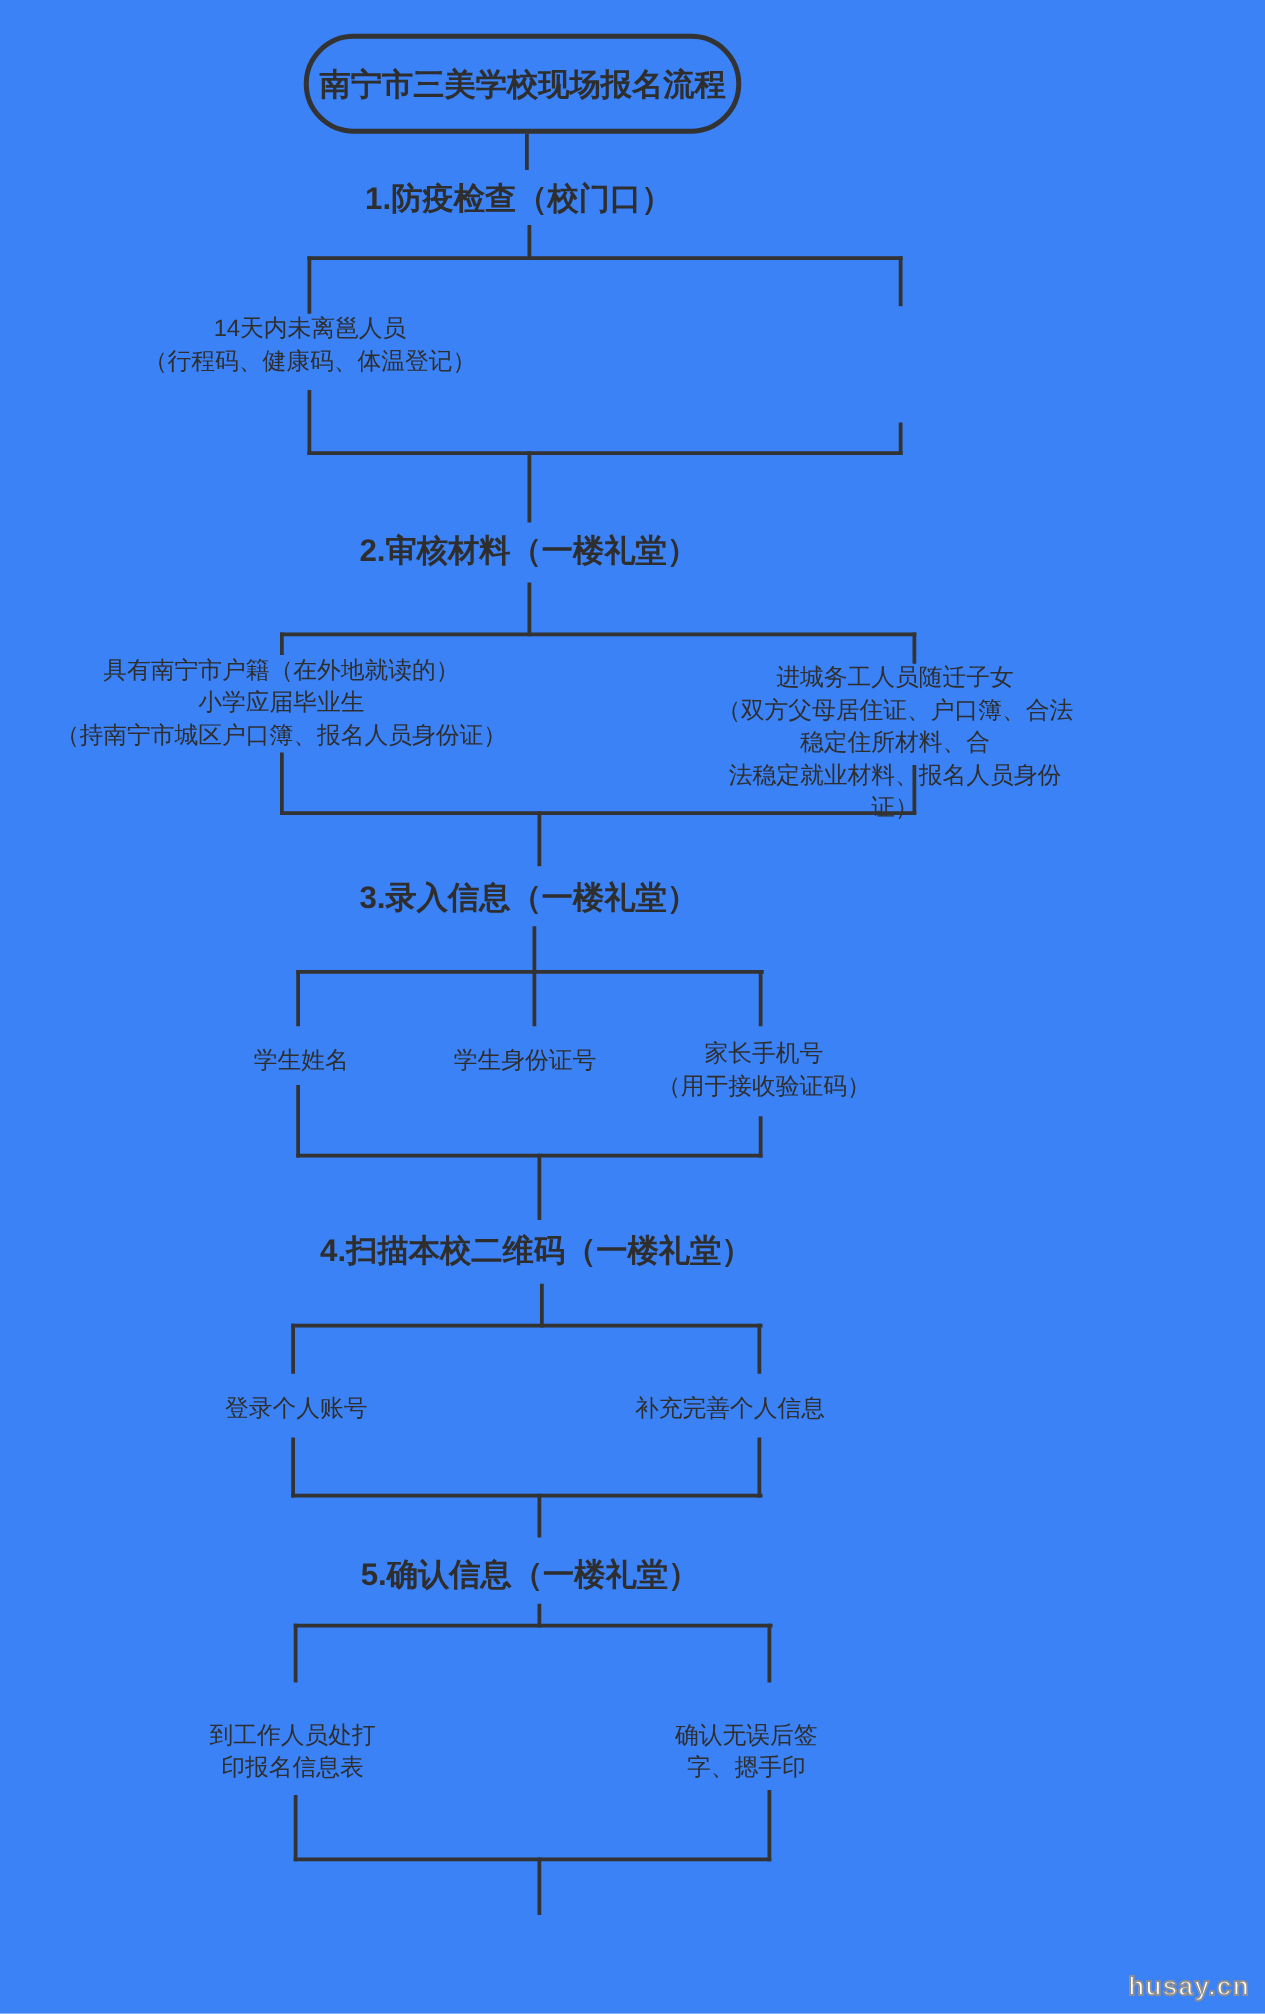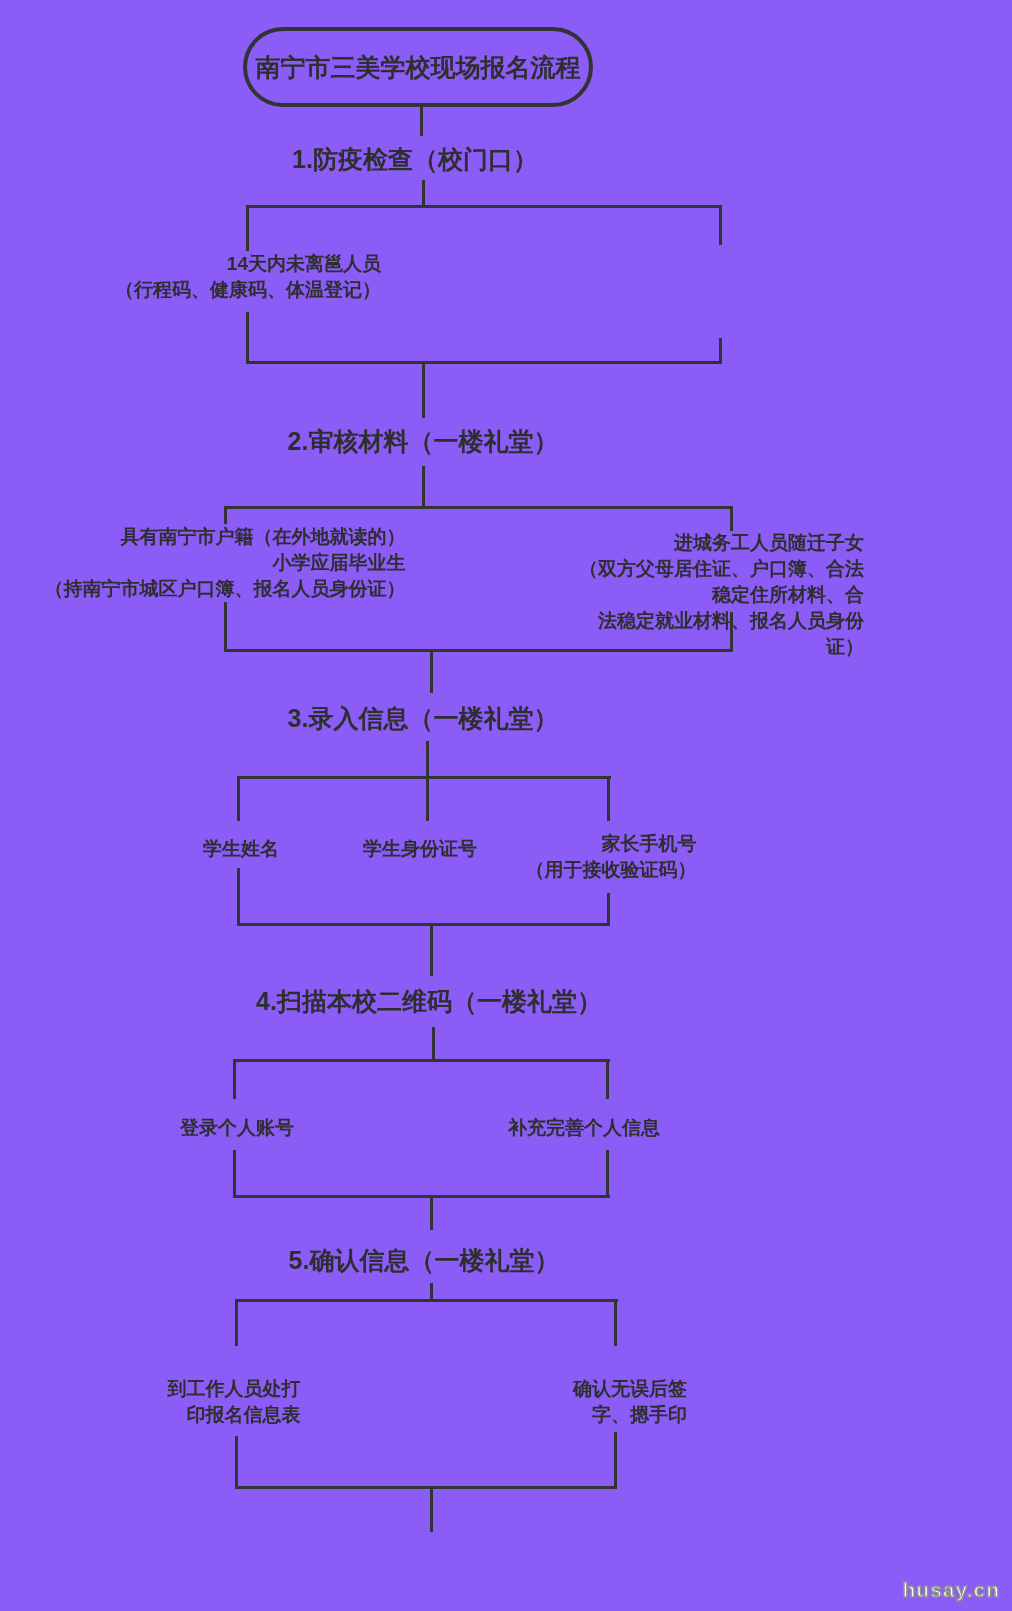--- a/index.html
+++ b/index.html
@@ -1,39 +1,39 @@
 <!DOCTYPE html>
 <html><head>
 <meta charset="utf-8">
 <style>
   html,body{margin:0;padding:0;background:#ffffff;}
   .canvas{
     position:relative;
     width:1012px;height:1611px;
-    background:#8b5cf6;
+    background:#3b82f6;
     font-family:"Liberation Sans", sans-serif;
     color:#2e2e2e;
     overflow:hidden;
   }
   .ln{position:absolute;background:#333333;}
   .v{width:3px;}
   .h{height:3px;}
   .bubble{
     position:absolute;left:243px;top:27px;width:350px;height:80px;
     border:4px solid #333333;border-radius:40px;
     display:flex;align-items:center;justify-content:center;box-sizing:border-box;
   }
   .bubble-text{font-size:25px;font-weight:bold;white-space:nowrap;}
   .heading{
     position:absolute;transform:translateX(-50%);
     font-size:25px;font-weight:bold;white-space:nowrap;line-height:32px;
   }
   .label{
     position:absolute;transform:translateX(-50%);
-    font-size:19px;font-weight:bold;text-align:right;
+    font-size:19px;font-weight:normal;text-align:center;
     white-space:pre-line;line-height:26px;
   }
   .end-label{
     position:absolute;transform:translateX(-50%);
     font-size:25px;font-weight:bold;white-space:nowrap;
   }
   .watermark{
     position:absolute;right:12px;bottom:9px;
     font-size:21px;font-weight:bold;letter-spacing:1px;
     color:#ffffff;-webkit-text-stroke:1.5px #909090;
@@ -67,21 +67,21 @@
   <div class="label" style="left:241px;top:836px">学生姓名</div>
   <div class="label" style="left:420px;top:836px">学生身份证号</div>
   <div class="label" style="left:611px;top:831px">家长手机号
 （用于接收验证码）</div>
 
   <div class="label" style="left:237px;top:1115px">登录个人账号</div>
   <div class="label" style="left:584px;top:1115px">补充完善个人信息</div>
 
   <div class="label" style="left:234px;top:1376px">到工作人员处打
 印报名信息表</div>
-  <div class="label" style="left:630px;top:1376px">确认无误后签
+  <div class="label" style="left:597px;top:1376px">确认无误后签
 字、摁手印</div>
 
 
   <div class="ln v" style="left:420px;top:107px;height:29px"></div>
 
   <div class="ln v" style="left:422px;top:180px;height:27px"></div>
   <div class="ln h" style="left:246px;top:205px;width:476px"></div>
   <div class="ln v" style="left:246px;top:205px;height:46px"></div>
   <div class="ln v" style="left:719px;top:205px;height:40px"></div>
   <div class="ln v" style="left:246px;top:312px;height:52px"></div>

